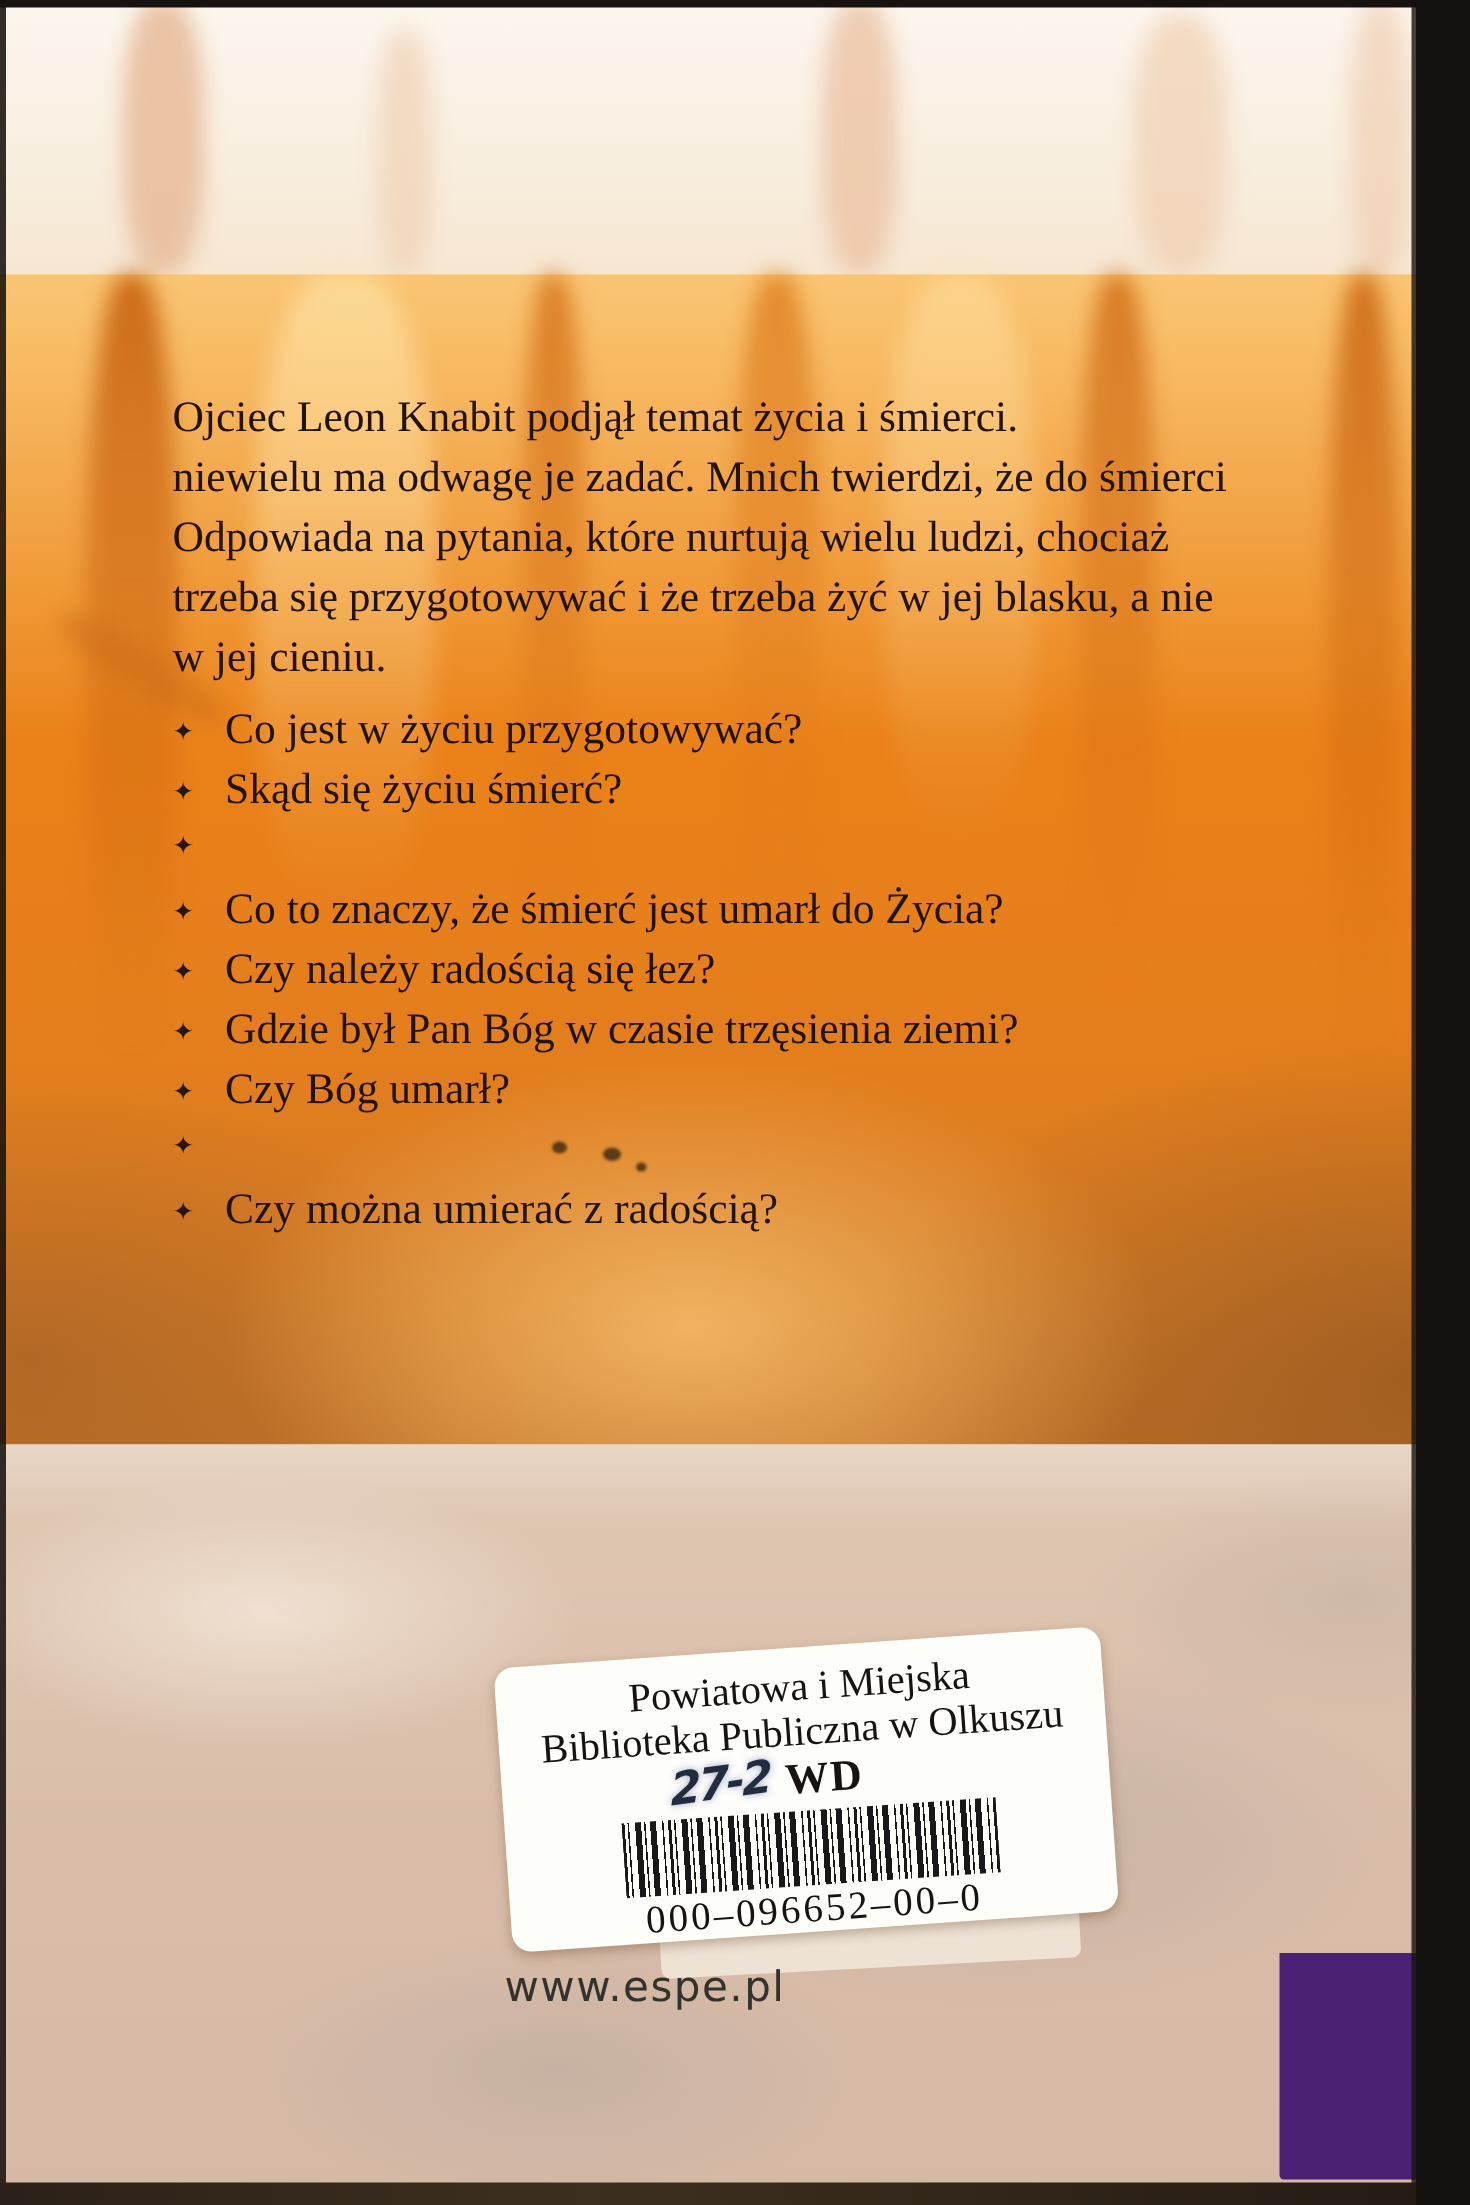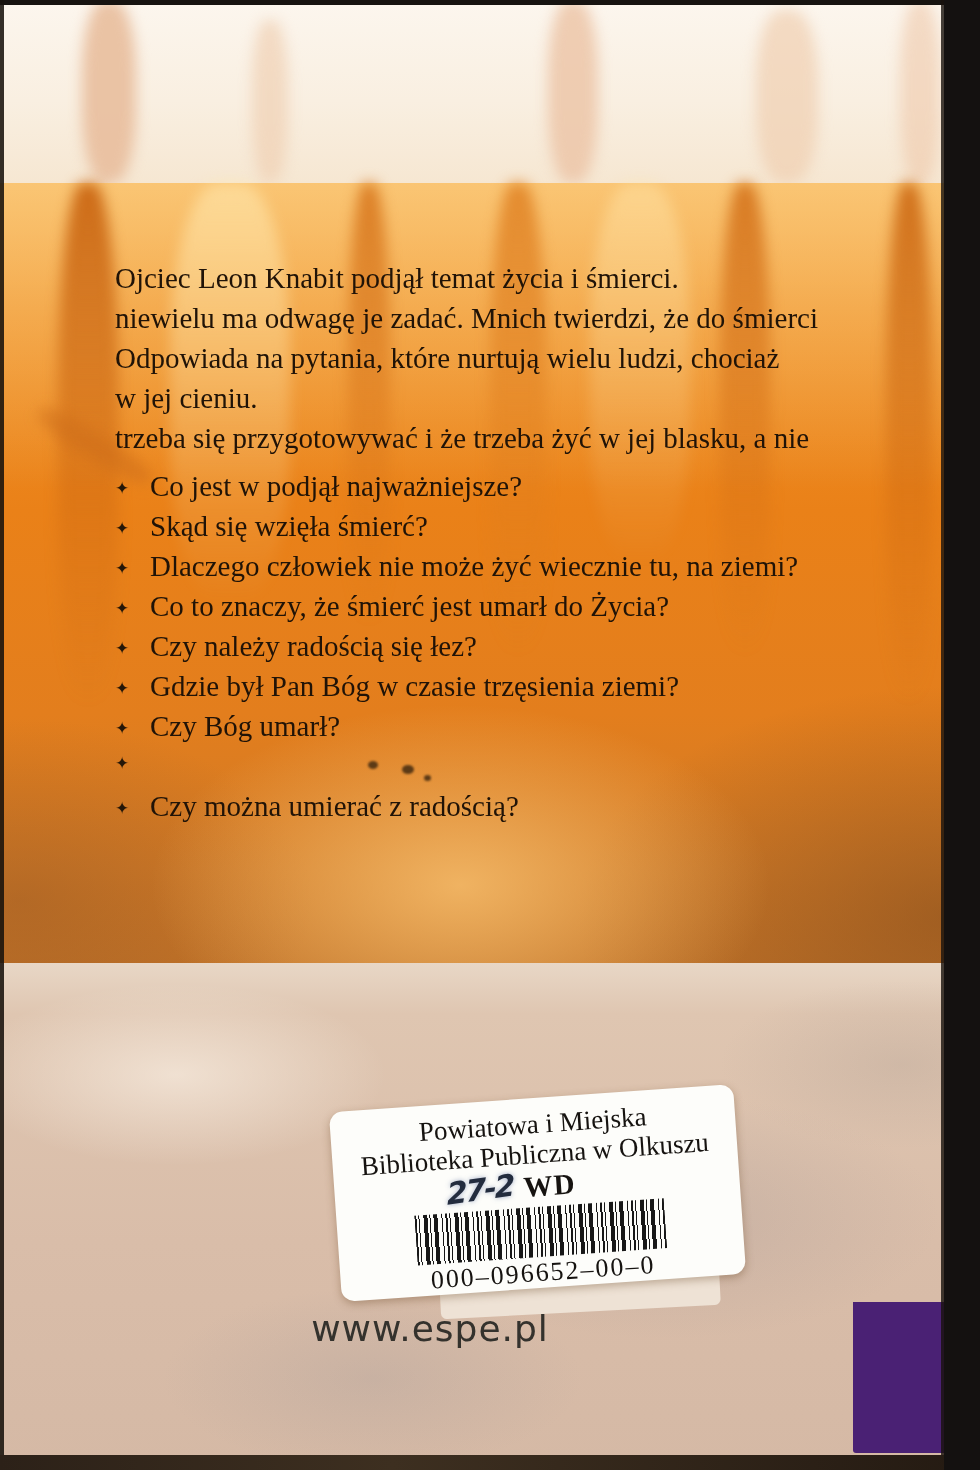--- a/index.html
+++ b/index.html
@@ -98,21 +98,21 @@
       #181818 19px 23px,#fdfdfa 23px 27px,
       #181818 27px 28px,#fdfdfa 28px 31px);
   }
   .bc-number{font-size:26px;letter-spacing:2px;margin-top:1px;}
 
   
   .url{
     position:absolute;left:0;top:1308px;width:860px;z-index:5;
     text-align:center;
     font-family:"DejaVu Sans", sans-serif;
-    font-size:36px;color:#34322d;letter-spacing:1px;
+    font-size:28px;color:#34322d;letter-spacing:1px;
   }
   .purple-block{
     position:absolute;left:853px;top:1302px;width:127px;height:151px;z-index:4;
     background:linear-gradient(90deg,#4a2174 0%,#4a2174 78%,#3c1a60 84%,#4e2578 100%);
     border-bottom-left-radius:3px;
   }
 </style>
 </head>
 <body>
 
@@ -142,35 +142,34 @@
   </div>
 
   <div class="band-tan"></div>
 
   <div class="hinge-right"></div>
 
   <div class="copy">
     <div class="line">Ojciec Leon Knabit podjął temat życia i śmierci.</div>
     <div class="line">niewielu ma odwagę je zadać. Mnich twierdzi, że do śmierci</div>
     <div class="line">Odpowiada na pytania, które nurtują wielu ludzi, chociaż</div>
+    <div class="line">trzeba się przygotowywać i że trzeba żyć w jej blasku, a nie</div>
     <div class="line">w jej cieniu.</div>
-    <div class="line">trzeba się przygotowywać i że trzeba żyć w jej blasku, a nie</div>
 
     <div class="qlist">
       <div class="qrow">
         <span class="bullet">✦</span>
-        <span>Co jest w podjął najważniejsze?</span>
-      </div>
-      <div class="qrow">
-        <span class="bullet">✦</span>
-        <span>Skąd się wzięła śmierć?</span>
-      </div>
-      <div class="qrow">
-        <span class="bullet">✦</span>
-        <span>Dlaczego człowiek nie może żyć wiecznie tu, na ziemi?</span>
+        <span>Co jest w życiu przygotowywać?</span>
+      </div>
+      <div class="qrow">
+        <span class="bullet">✦</span>
+        <span>Skąd się życiu śmierć?</span>
+      </div>
+      <div class="qrow">
+        <span class="bullet">✦</span>
       </div>
       <div class="qrow">
         <span class="bullet">✦</span>
         <span>Co to znaczy, że śmierć jest umarł do Życia?</span>
       </div>
       <div class="qrow">
         <span class="bullet">✦</span>
         <span>Czy należy radością się łez?</span>
       </div>
       <div class="qrow">

